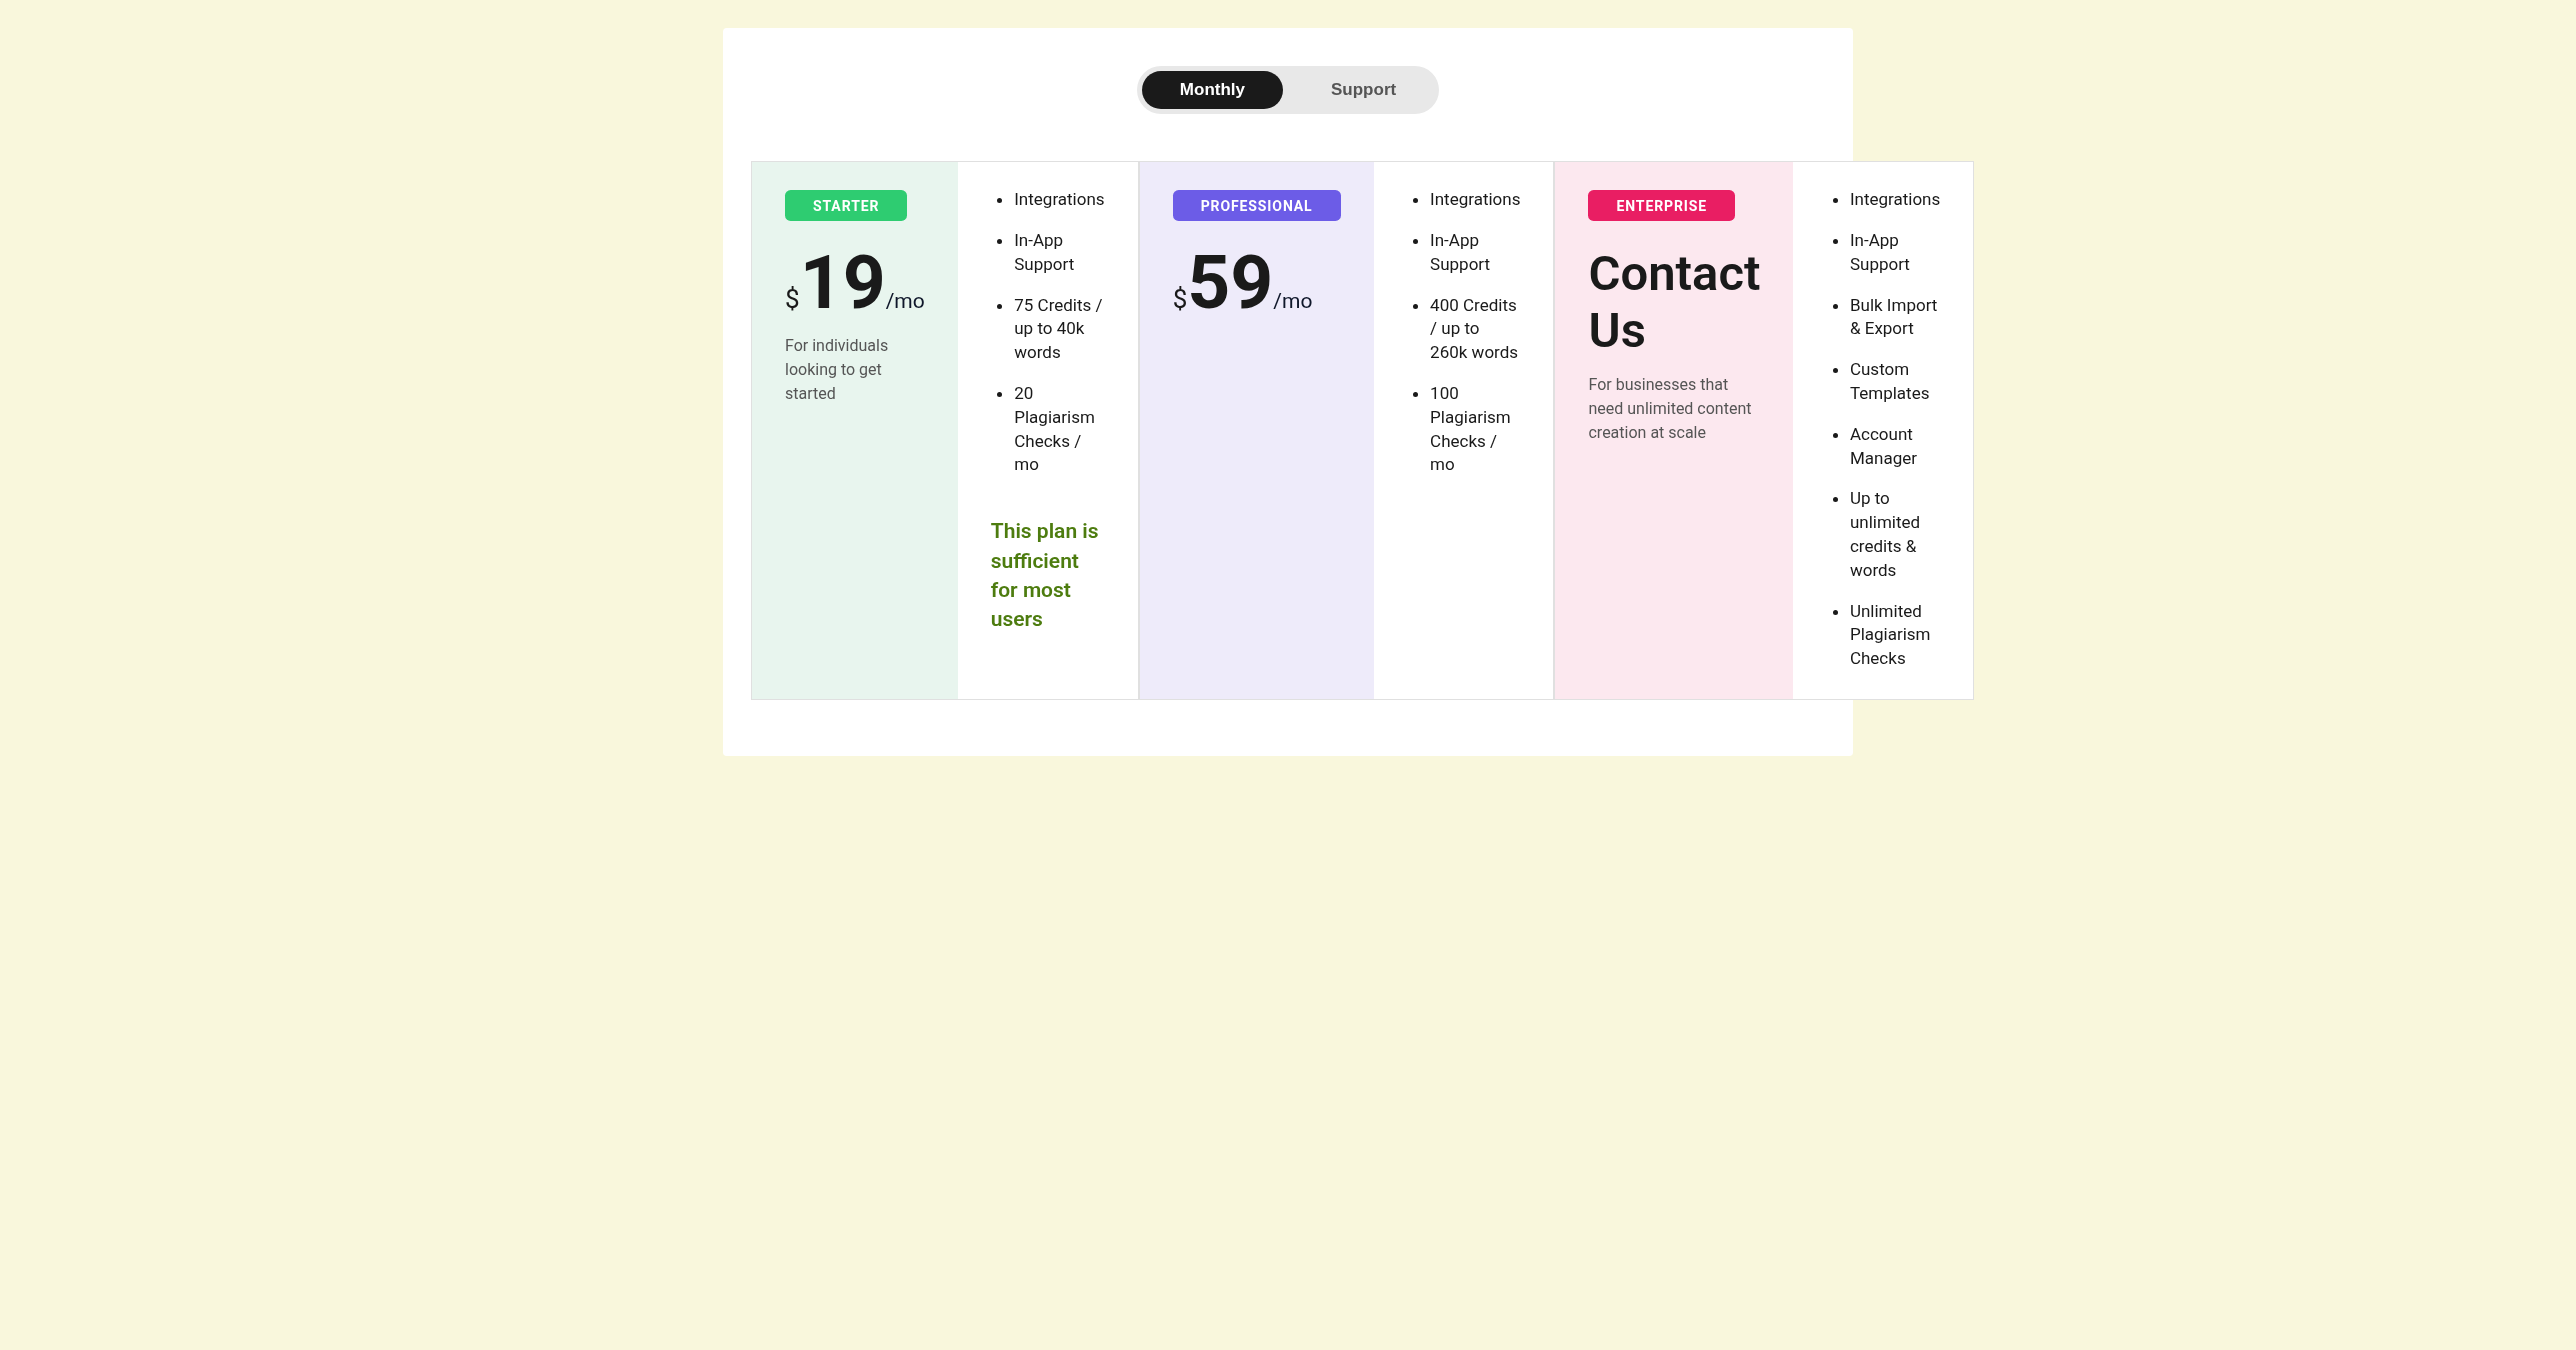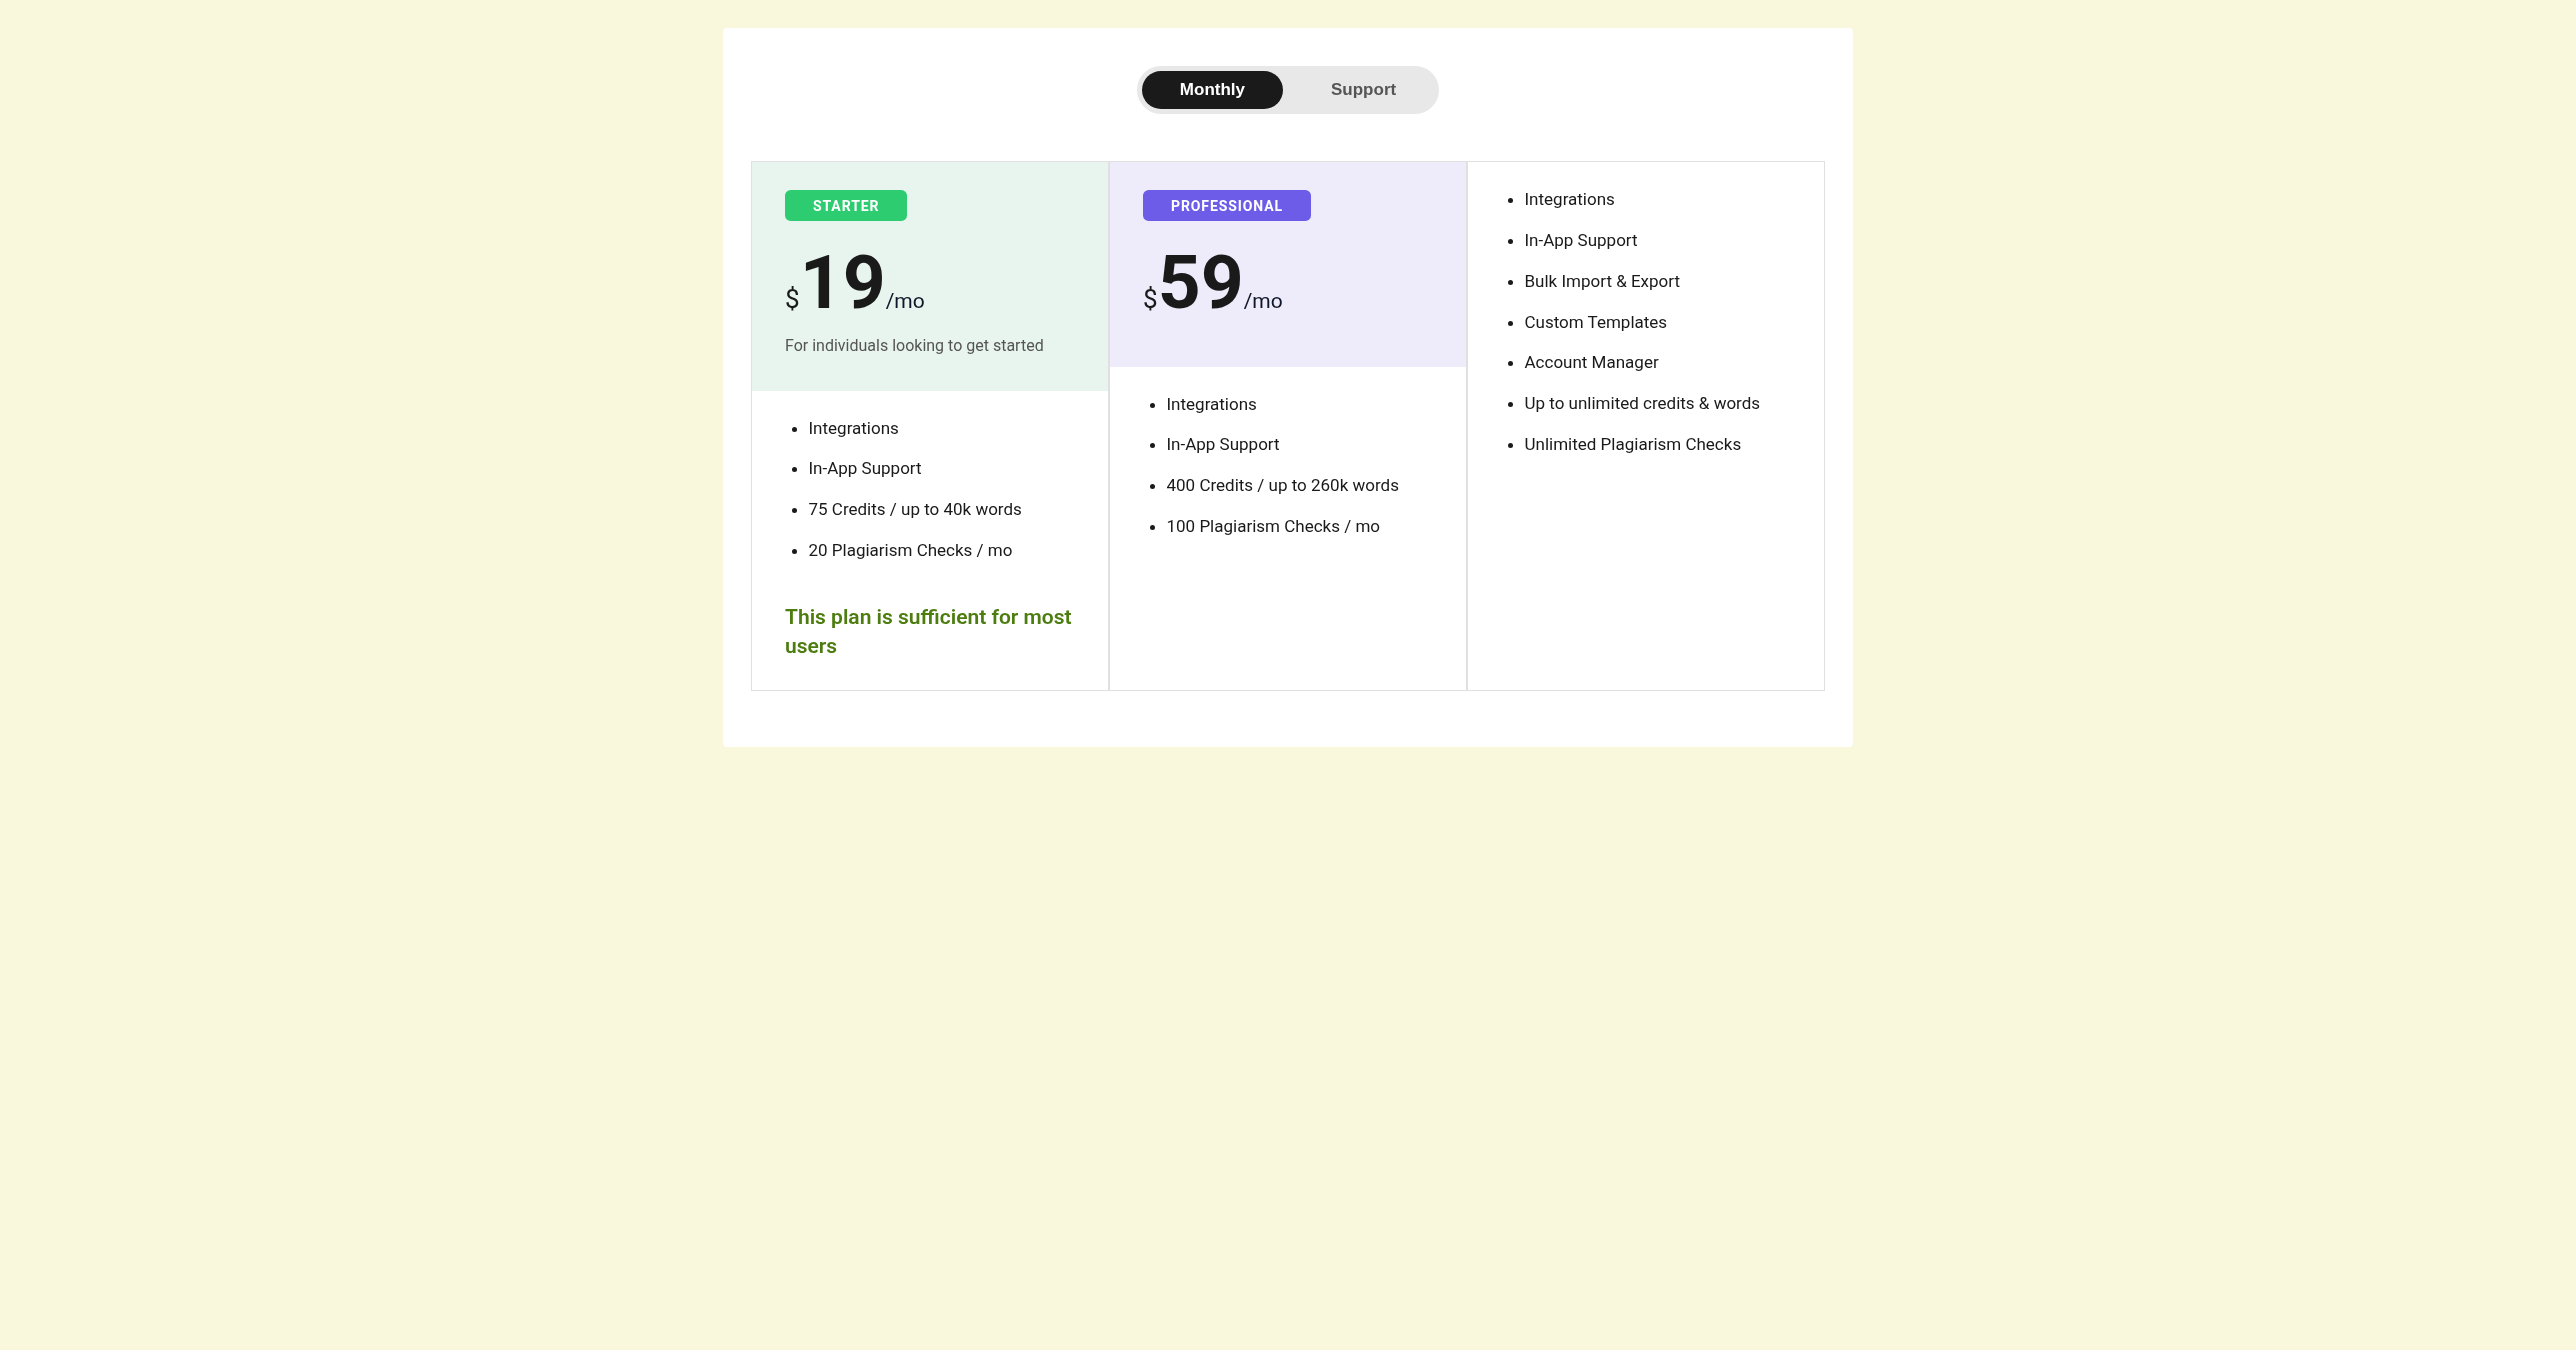--- a/index.html
+++ b/index.html
@@ -57,21 +57,21 @@
     .cards-container {
       display: grid;
       grid-template-columns: repeat(3, 1fr);
       gap: 0;
     }
 
     
     .card {
       border: 0.9px solid #e0e0e0;
       display: flex;
-      flex-direction: column;
+      flex-direction: row;
     }
 
     
     .card-header {
       padding: 28px 33px 33px;
     }
 
     .card-header.starter {
       background: #e8f5ee;
     }
@@ -221,20 +221,25 @@
         <ul class="features-list">
           <li class="feature-item">Integrations</li>
           <li class="feature-item">In-App Support</li>
           <li class="feature-item">400 Credits / up to 260k words</li>
           <li class="feature-item">100 Plagiarism Checks / mo</li>
         </ul>
       </div>
     </div>
 
     <div class="card">
+      <div class="card-header enterprise">
+        <div class="plan-badge enterprise">ENTERPRISE</div>
+        <div class="price-contact">Contact Us</div>
+        <p class="plan-description">For businesses that need unlimited content creation at scale</p>
+      </div>
       <div class="card-body">
         <ul class="features-list">
           <li class="feature-item">Integrations</li>
           <li class="feature-item">In-App Support</li>
           <li class="feature-item">Bulk Import &amp; Export</li>
           <li class="feature-item">Custom Templates</li>
           <li class="feature-item">Account Manager</li>
           <li class="feature-item">Up to unlimited credits &amp; words</li>
           <li class="feature-item">Unlimited Plagiarism Checks</li>
         </ul>

